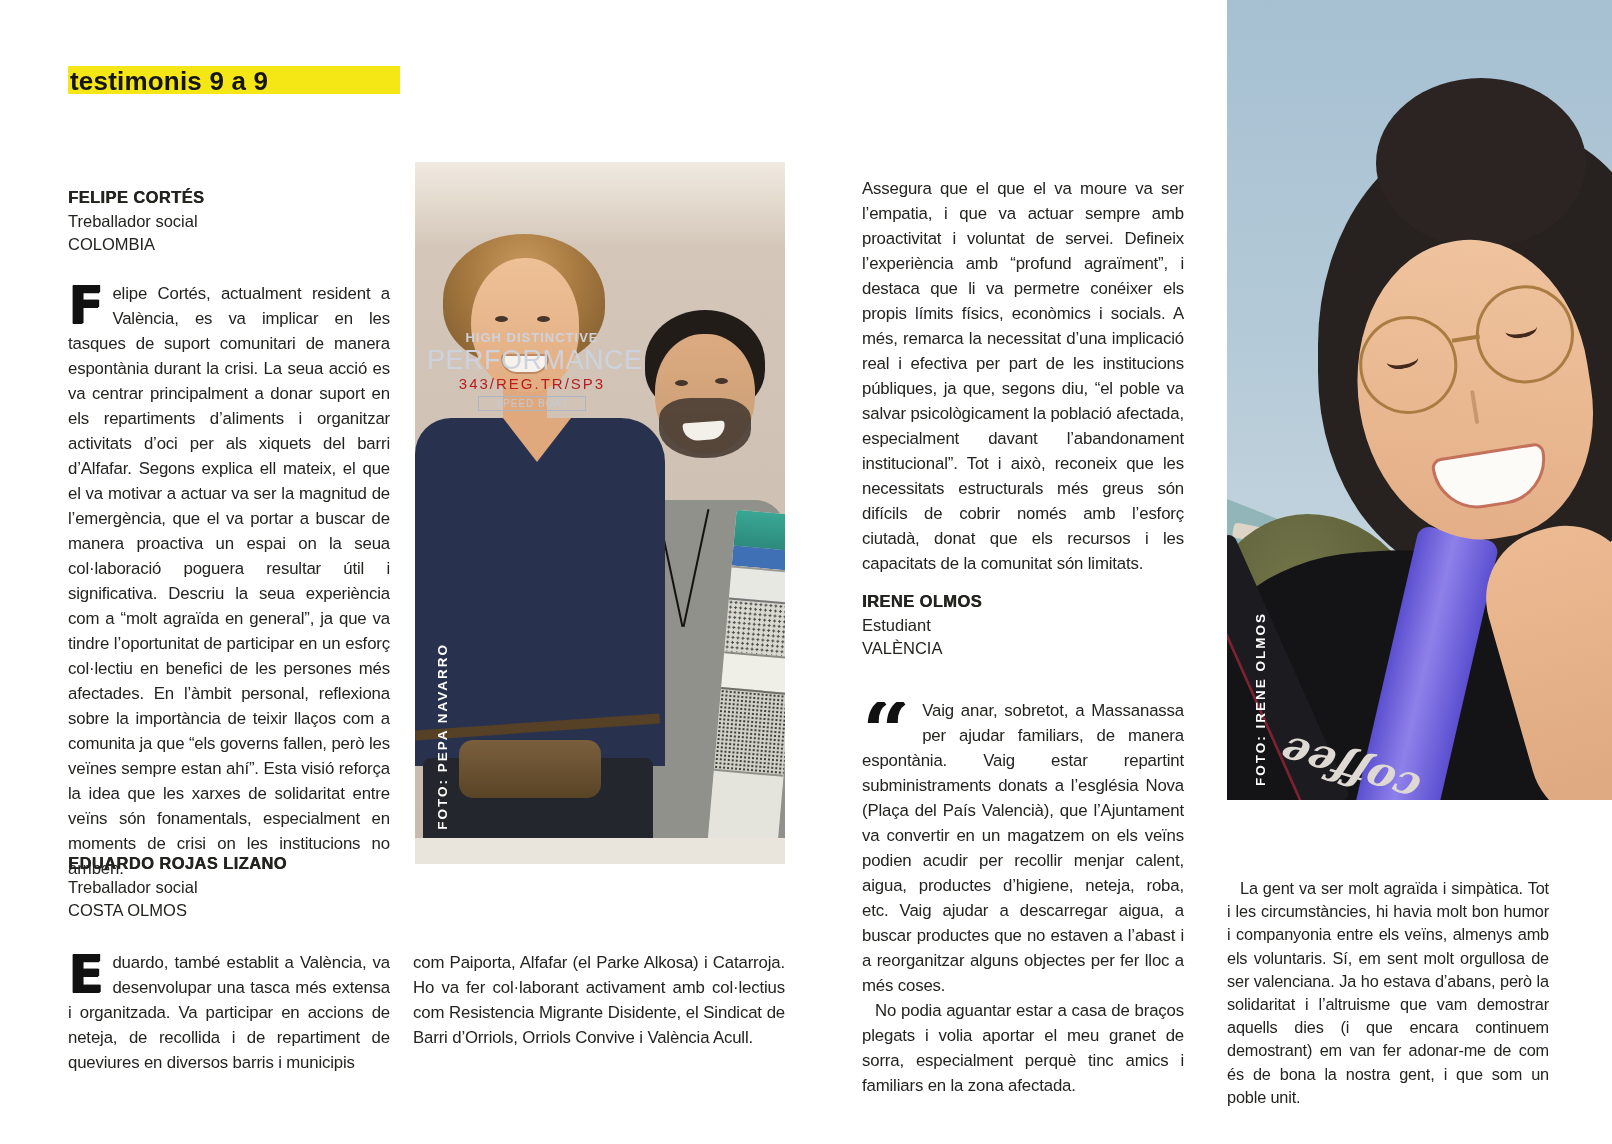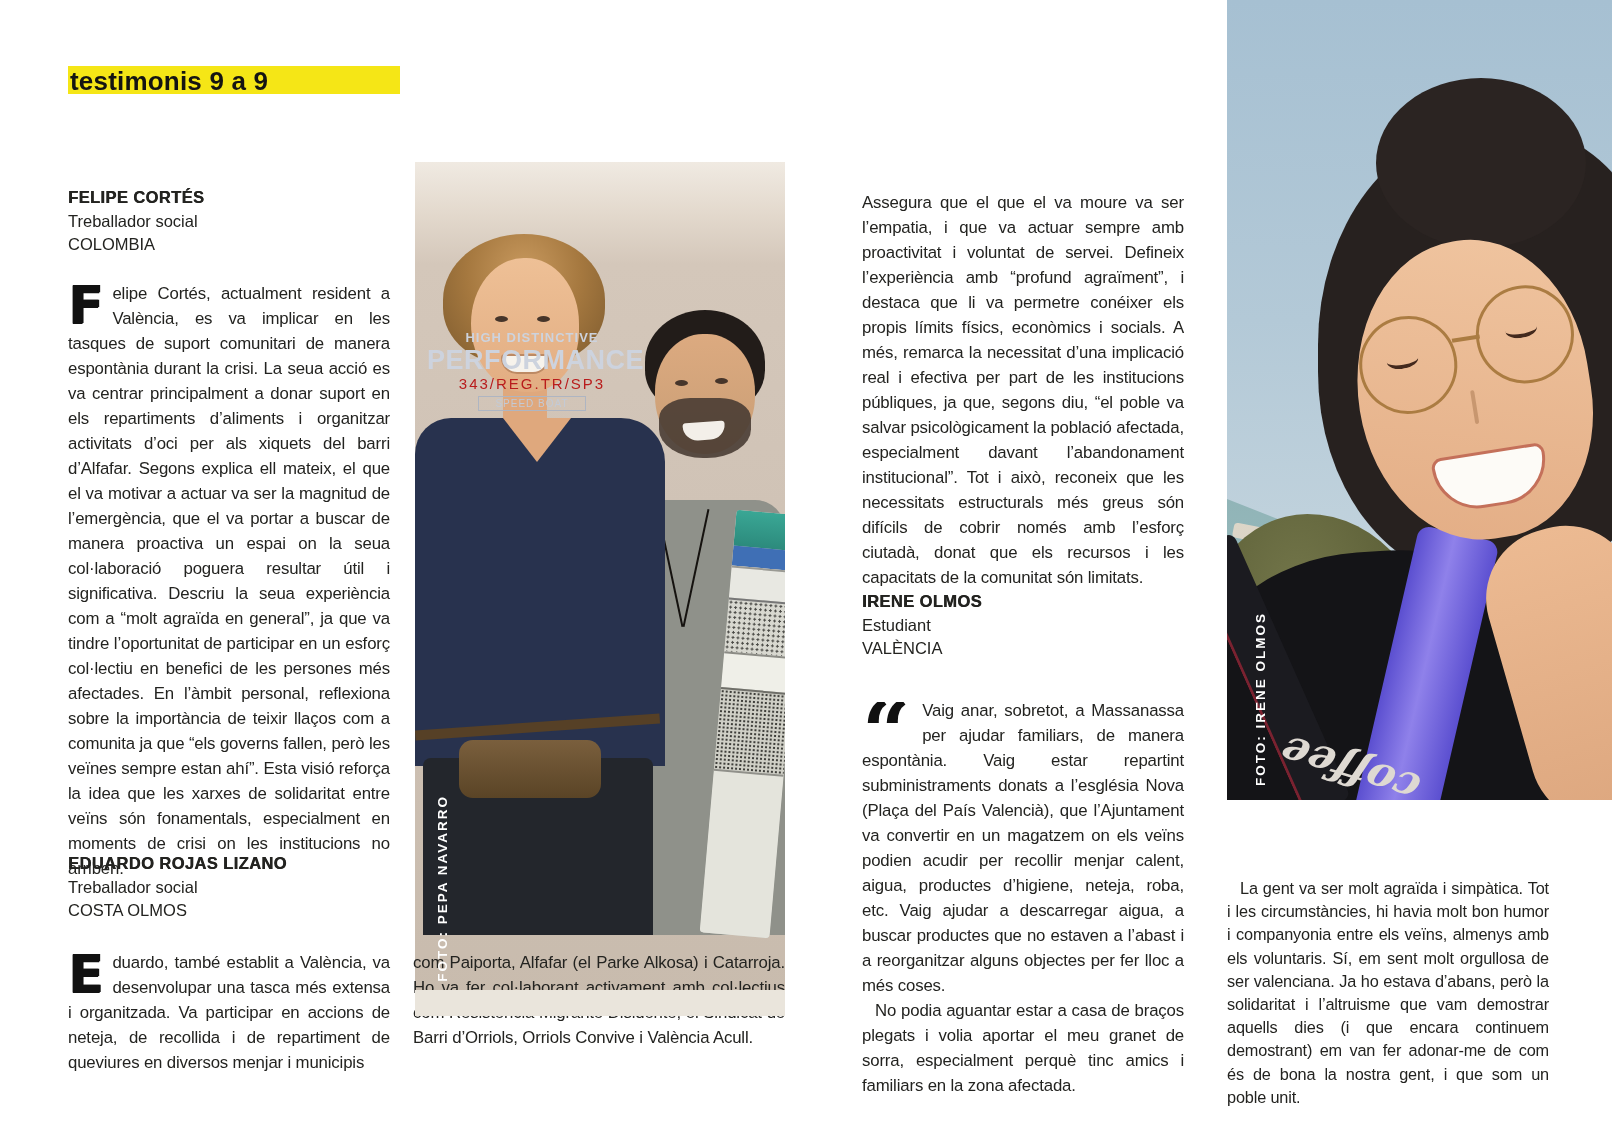--- a/index.html
+++ b/index.html
@@ -45,21 +45,21 @@
          border-radius:5px 5px 20px 20px;}
   .ml-neck{left:88px;top:222px;width:44px;height:40px;background:#dfa87d;z-index:2;}
   .ml-shirt{left:0;top:256px;width:250px;height:348px;background:#28324e;
             border-radius:36px 44px 0 0;z-index:4;}
   .vneck{position:absolute;left:88px;top:0;width:0;height:0;
          border-left:34px solid transparent;border-right:34px solid transparent;
          border-top:44px solid #dfa87d;}
   .shirt-text{position:absolute;left:12px;top:168px;width:210px;text-align:center;
               color:#cdd3de;z-index:5;}
   .st1{font-size:13px;font-weight:700;letter-spacing:1px;}
-  .st2{font-size:27px;font-weight:700;letter-spacing:.5px;line-height:30px;}
+  .st2{font-size:27px;font-weight:400;letter-spacing:.5px;line-height:30px;}
   .st3{font-size:15px;letter-spacing:2px;color:#b91c1c;}
   .st4{display:inline-block;margin-top:4px;font-size:10px;letter-spacing:1px;
        border:1px solid #aeb5c2;padding:1px 16px;color:#c3cad6;}
   .ml-jeans{left:8px;top:596px;width:230px;height:177px;background:#23262c;
             border-radius:8px 8px 0 0;z-index:5;}
   .fanny{left:44px;top:578px;width:142px;height:58px;border-radius:14px;
          background:linear-gradient(180deg,#7a5f3d,#5a4426);z-index:6;}
   .fanny-strap{left:0px;top:560px;width:245px;height:10px;background:#564026;
                transform:rotate(-4deg);z-index:5;}
   .mr-shirt{left:188px;top:338px;width:182px;height:435px;background:#8f918a;
@@ -146,24 +146,24 @@
     <p><span class="dropcap">F</span><span>elipe Cortés, actualment resident a València, es va implicar en les tasques de suport comunitari de manera espontània durant la crisi. La seua acció es va centrar principalment a donar suport en els repartiments d’aliments i organitzar activitats d’oci per als xiquets del barri d’Alfafar. Segons explica ell mateix, el que el va motivar a actuar va ser la magnitud de l’emergència, que el va portar a buscar de manera proactiva un espai on la seua col·laboració poguera resultar útil i significativa. Descriu la seua experiència com a “molt agraïda en general”, ja que va tindre l’oportunitat de participar en un esforç col·lectiu en benefici de les persones més afectades. En l’àmbit personal, reflexiona sobre la importància de teixir llaços com a comunita  ja que “els governs fallen, però les veïnes sempre estan ahí”. Esta visió reforça la idea que les xarxes de solidaritat entre veïns són fonamentals, especialment en moments de crisi on les institucions no arriben.</span></p>
   </div>
 
   <div class="person-head" style="left:68px;top:852px;width:322px;">
     <div class="person-name">EDUARDO ROJAS LIZANO</div>
     <div class="person-role">Treballador social</div>
     <div class="person-origin">COSTA OLMOS</div>
   </div>
 
   <div class="tblock" style="left:68px;top:950px;width:322px;">
-    <p><span class="dropcap">E</span><span>duardo, també establit a València, va desenvolupar una tasca més extensa i organitzada. Va participar en accions de neteja, de recollida i de repartiment de queviures en diversos menjar i municipis</span></p>
-  </div>
-
-  <div class="photo" style="left:415px;top:162px;width:370px;height:854px;">
+    <p><span class="dropcap">E</span><span>duardo, també establit a València, va desenvolupar una tasca més extensa i organitzada. Va participar en accions de neteja, de recollida i de repartiment de queviures en diversos barris i municipis</span></p>
+  </div>
+
+  <div class="photo" style="left:415px;top:162px;width:370px;height:702px;">
     <div class="abs wall"></div>
 
     <div class="abs ml-hair"></div>
     <div class="abs ml-neck"></div>
     <div class="abs ml-face">
       <span class="eye" style="left:24px;top:58px;"></span>
       <span class="eye" style="left:66px;top:58px;"></span>
       <span class="mouth" style="left:30px;top:96px;"></span>
     </div>
     <div class="abs ml-shirt">
@@ -201,21 +201,21 @@
     </div>
 
     <div class="abs table-strip"></div>
     <div class="vcap" style="left:20px;bottom:34px;">FOTO: PEPA NAVARRO</div>
   </div>
 
   <div class="tblock" style="left:413px;top:950px;width:372px;">
     <p>com Paiporta, Alfafar (el Parke Alkosa) i Catarroja. Ho va fer col·laborant activament amb col·lectius com Resistencia Migrante Disidente, el Sindicat de Barri d’Orriols, Orriols Convive i València Acull.</p>
   </div>
 
-  <div class="tblock" style="left:862px;top:190px;width:322px;">
+  <div class="tblock" style="left:862px;top:176px;width:322px;">
     <p>Assegura que el que el va moure va ser l’empatia, i que va actuar sempre amb proactivitat i voluntat de servei. Defineix l’experiència amb “profund agraïment”, i destaca que li va permetre conéixer els propis límits físics, econòmics i socials. A més, remarca la necessitat d’una implicació real i efectiva per part de les institucions públiques, ja que, segons diu, “el poble va salvar psicològicament la població afectada, especialment davant l’abandonament institucional”. Tot i això, reconeix que les necessitats estructurals més greus són difícils de cobrir només amb l’esforç ciutadà, donat que els recursos i les capacitats de la comunitat són limitats.</p>
   </div>
 
   <div class="person-head" style="left:862px;top:590px;width:322px;">
     <div class="person-name">IRENE OLMOS</div>
     <div class="person-role">Estudiant</div>
     <div class="person-origin">VALÈNCIA</div>
   </div>
 
   <div class="tblock" style="left:862px;top:698px;width:322px;">

